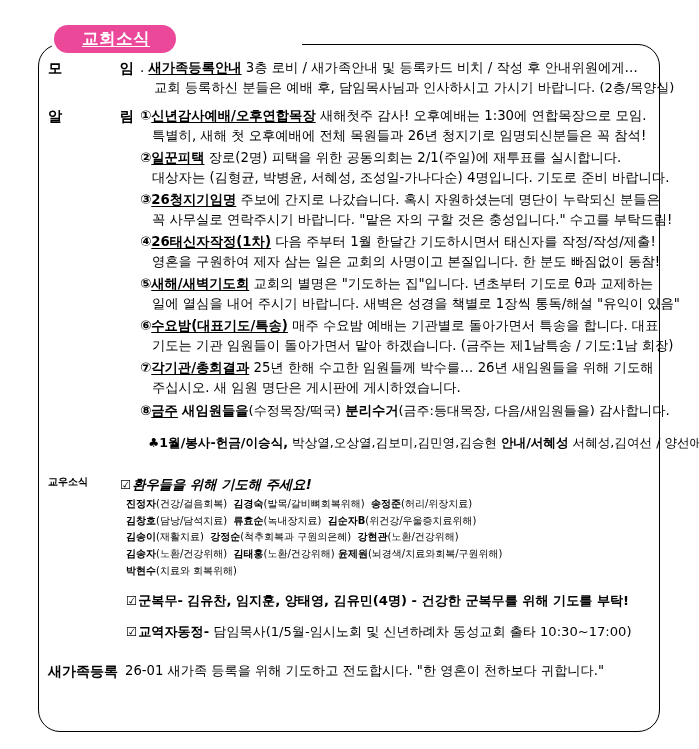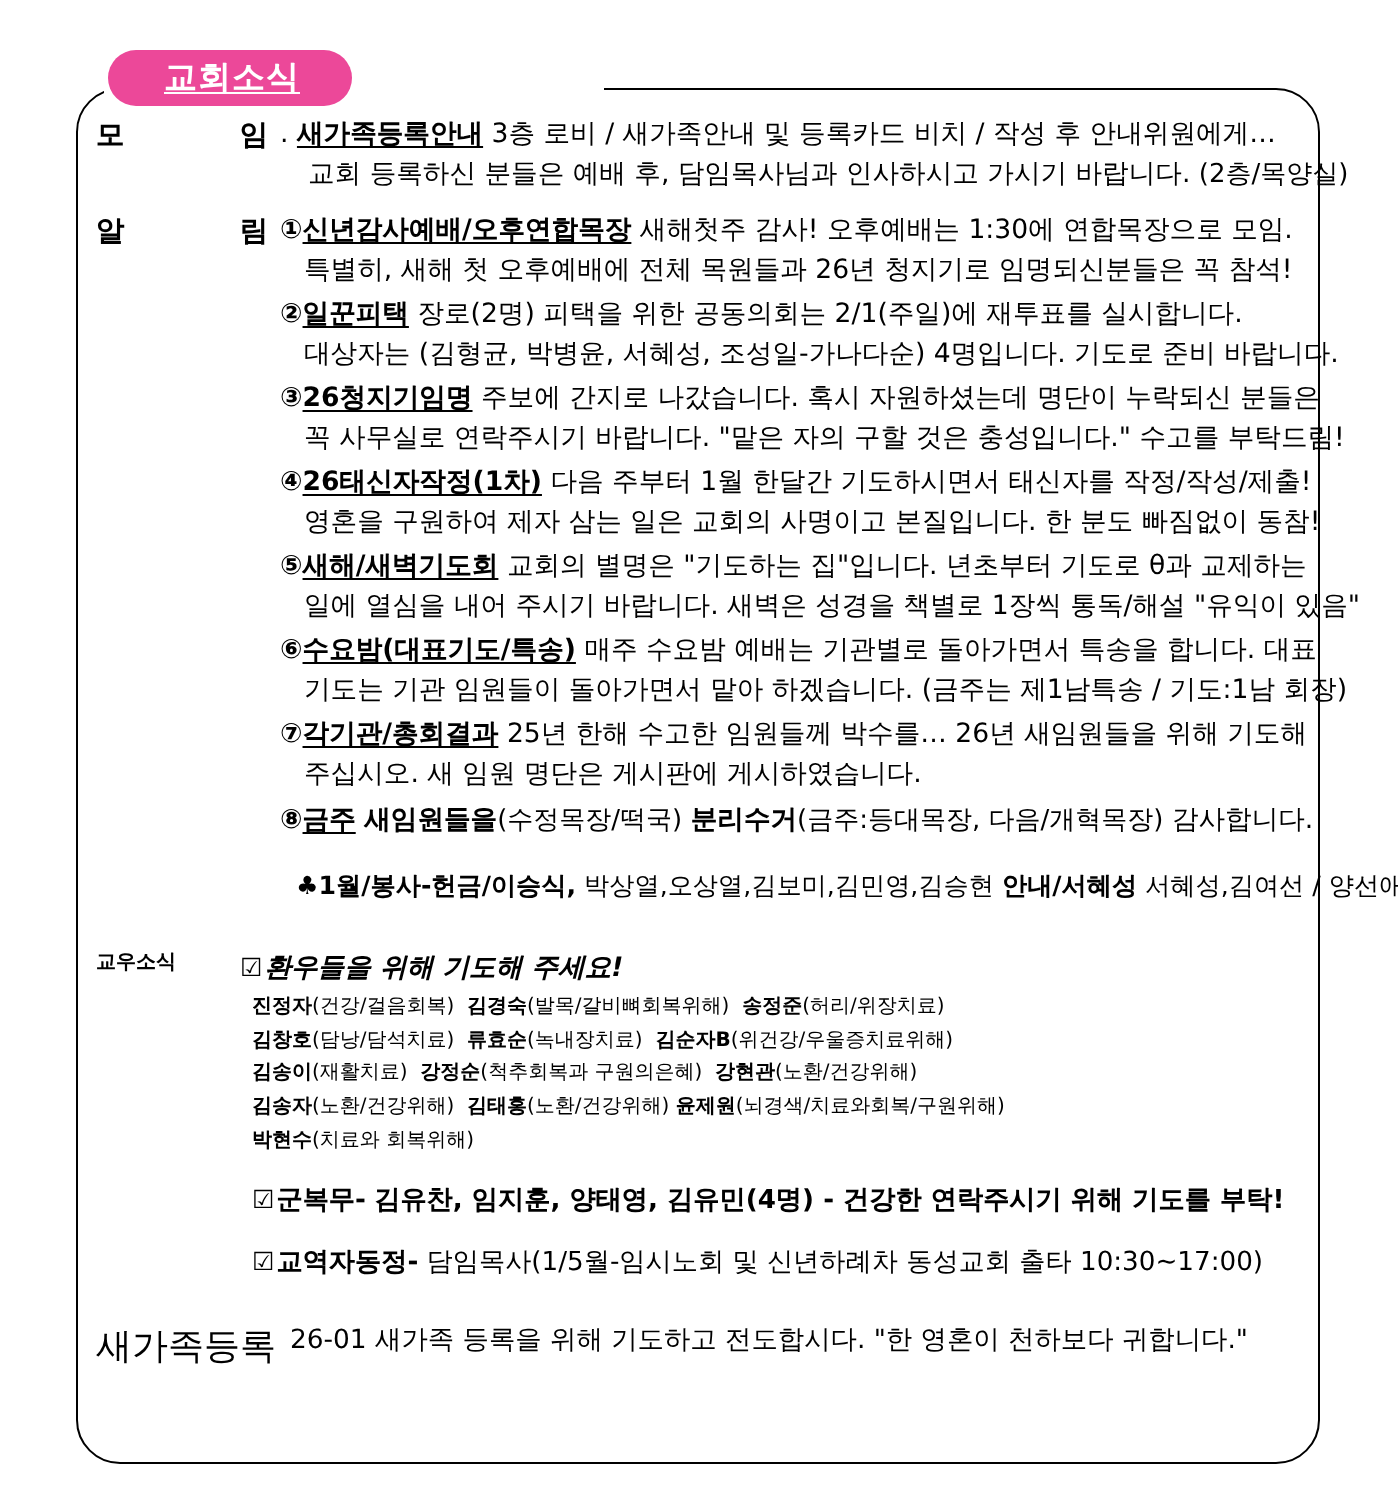--- a/index.html
+++ b/index.html
@@ -110,21 +110,21 @@
     font-size:13.1px;white-space:nowrap;
   }
   .subrow b{font-weight:bold;}
 
   
   .bottom{
     margin-top:20px;
     display:flex;align-items:flex-start;
     font-size:13.2px;white-space:nowrap;
   }
-  .bottom-label{font-weight:normal;font-size:18px;margin-right:7px;}
+  .bottom-label{font-weight:bold;font-size:14px;margin-right:7px;}
 </style>
 </head>
 <body>
 
 <div id="page">
 
   <div class="frame"></div>
   <div class="frame-gap"></div>
 
   <div class="pill">
@@ -192,21 +192,21 @@
 
         <div class="item">
           <div class="line"><b class="nu">⑦</b><b class="hd">각기관/총회결과</b>
             <span>25년 한해 수고한 임원들께 박수를… 26년 새임원들을 위해 기도해</span></div>
           <div class="line"><span>주십시오. 새 임원 명단은 게시판에 게시하였습니다.</span></div>
         </div>
 
         <div class="item">
           <div class="line"><b class="nu">⑧</b><b class="hd">금주</b>
             <b class="nu">새임원들을</b><span class="sm">(수정목장/떡국)</span>
-            <b class="nu">분리수거</b><span class="sm">(금주:등대목장, 다음/개혁목장)</span>
+            <b class="nu">분리수거</b><span class="sm">(금주:등대목장, 다음/새임원들을)</span>
             <span>감사합니다.</span></div>
         </div>
 
       </div>
     </div>
 
     <div class="clover">
       <b>♣</b><b>1월/봉사-헌금/이승식,</b>
       <span>박상열,오상열,김보미,김민영,김승현</span>
       <b>안내/서혜성</b>
@@ -244,21 +244,21 @@
           <b>김태홍</b><span class="paren">(노환/건강위해)</span>
           <b>윤제원</b><span class="paren">(뇌경색/치료와회복/구원위해)</span>
         </div>
         <div class="nrow">
           <b>박현수</b><span class="paren">(치료와 회복위해)</span>
         </div>
       </div>
 
       <div class="subrow">
         <span class="chk">☑</span><b>군복무-</b>
-        <b>김유찬, 임지훈, 양태영, 김유민(4명) - 건강한 연락주시기 위해 기도를 부탁!</b>
+        <b>김유찬, 임지훈, 양태영, 김유민(4명) - 건강한 군복무를 위해 기도를 부탁!</b>
       </div>
 
       <div class="subrow">
         <span class="chk">☑</span><b>교역자동정-</b>
         <span>담임목사(1/5월-임시노회 및 신년하례차 동성교회 출타 10:30~17:00)</span>
       </div>
     </div>
 
     <div class="bottom">
       <span class="bottom-label">새가족등록</span>

